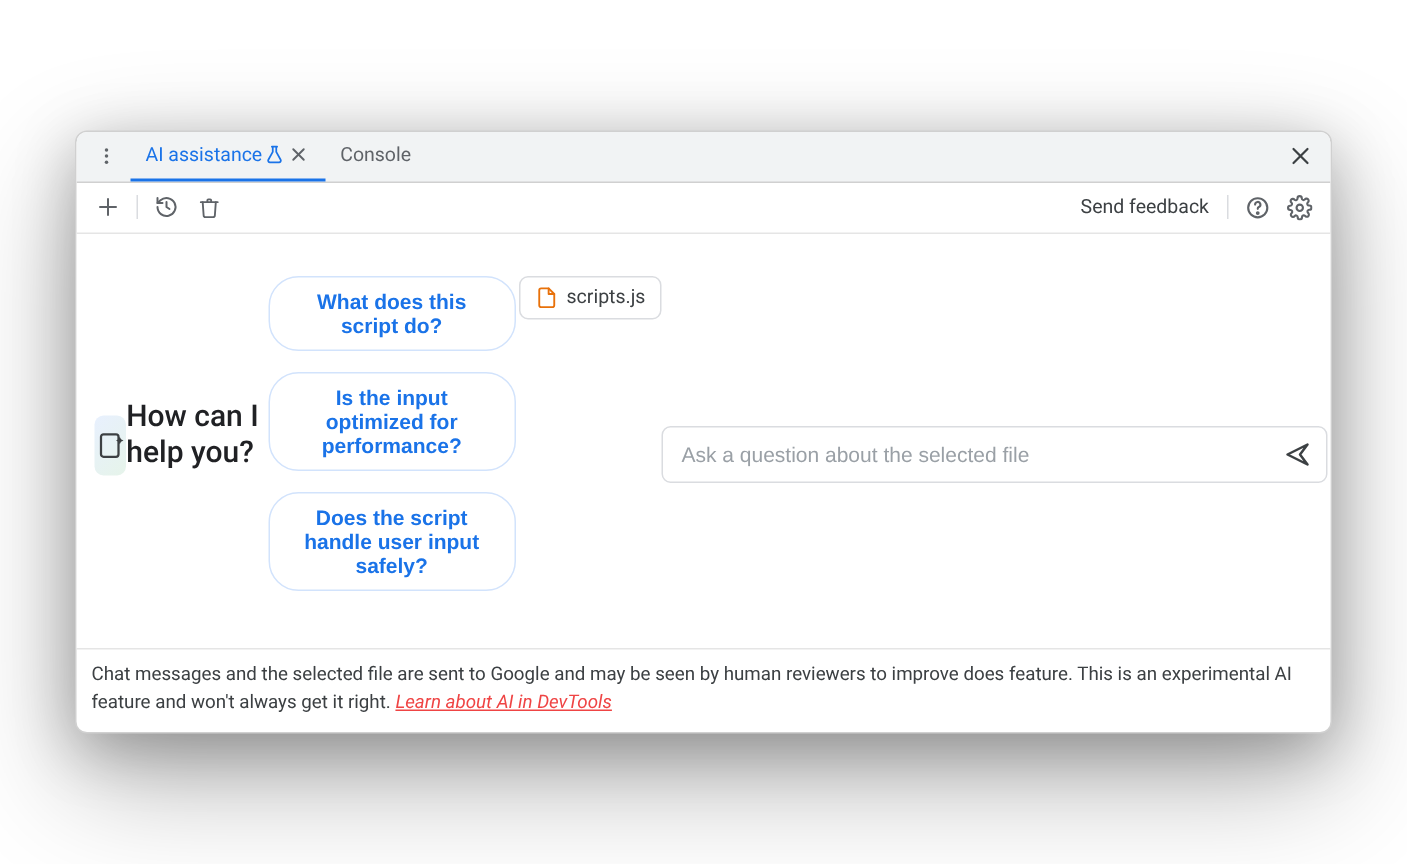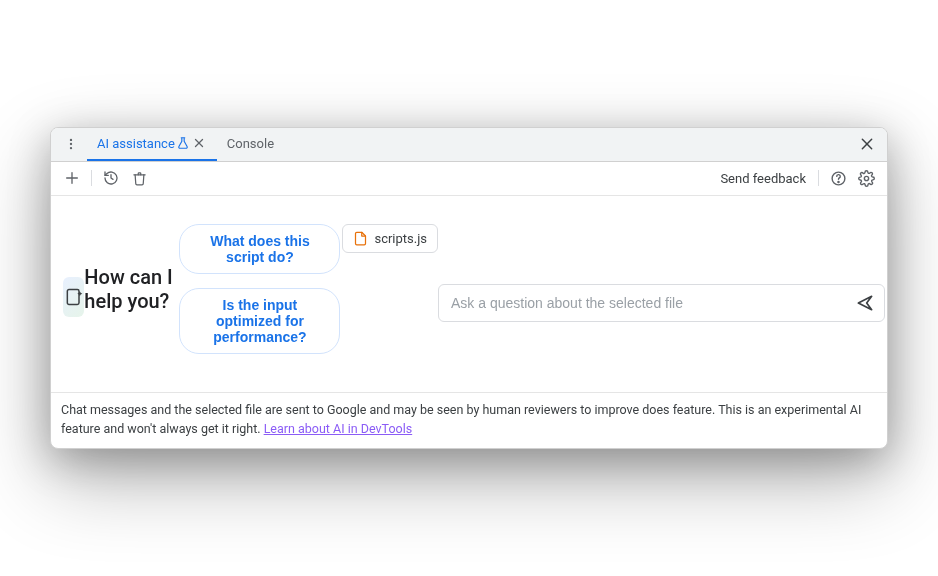--- a/index.html
+++ b/index.html
@@ -176,23 +176,24 @@
   }
   
   .footer {
     border-top:1px solid #e5e5e5;
     padding:8px 10px 10px 10px;
     font-size:12.5px;
     line-height:1.5;
     color:#3c4043;
   }
   .footer a {
-    color:#8b5cf6;
+    color:#ef4444;
     text-decoration:underline;
     cursor:pointer;
+    font-style:italic;
   }
   svg { display:block; }
 </style>
 </head>
 <body>
 
 <div class="window">
 
   <div class="tabbar">
     <div class="more">
@@ -271,20 +272,21 @@
     <div class="brand-icon">
       <svg width="20" height="20" viewBox="0 0 24 24" fill="none" stroke="#3c4043" stroke-width="1.8" stroke-linecap="round" stroke-linejoin="round">
           <rect x="4" y="3" width="14" height="18" rx="2"></rect>
           <path d="M18 7l1-2 1 2 2 1-2 1-1 2-1-2-2-1z" fill="#3c4043" stroke="none"></path>
         </svg>
     </div>
     <div class="heading">How can I help you?</div>
     <div class="suggestions">
       <button class="chip">What does this script do?</button>
       <button class="chip">Is the input optimized for performance?</button>
+      <button class="chip">Does the script handle user input safely?</button>
     </div>
     <div class="file-context">
       <span>
         <svg width="15" height="15" viewBox="0 0 24 24" fill="none" stroke="#e8710a" stroke-width="2" stroke-linecap="round" stroke-linejoin="round">
             <path d="M14 2H6a2 2 0 0 0-2 2v16a2 2 0 0 0 2 2h12a2 2 0 0 0 2-2V8z"></path>
             <polyline points="14 2 14 8 20 8"></polyline>
           </svg>
       </span>
       <span>scripts.js</span>
     </div>

